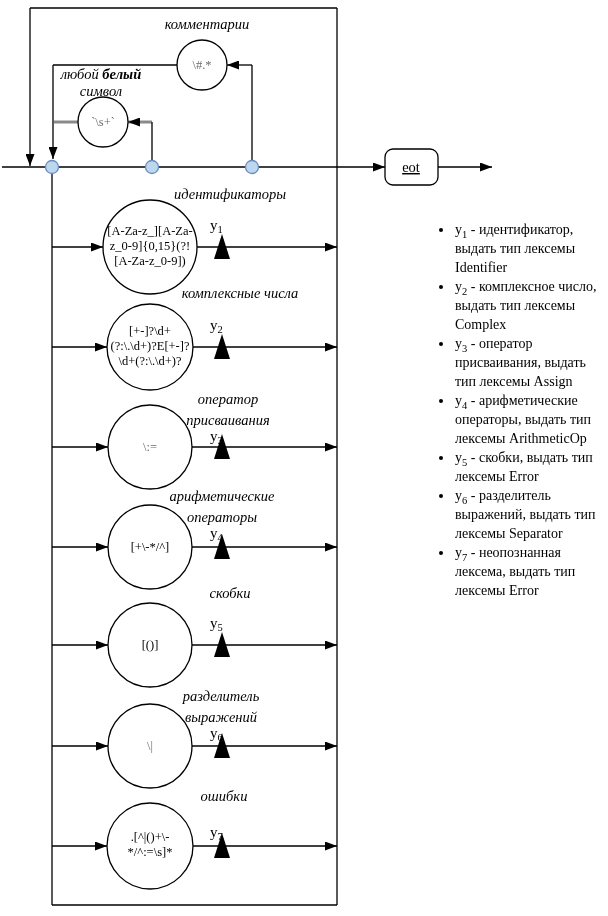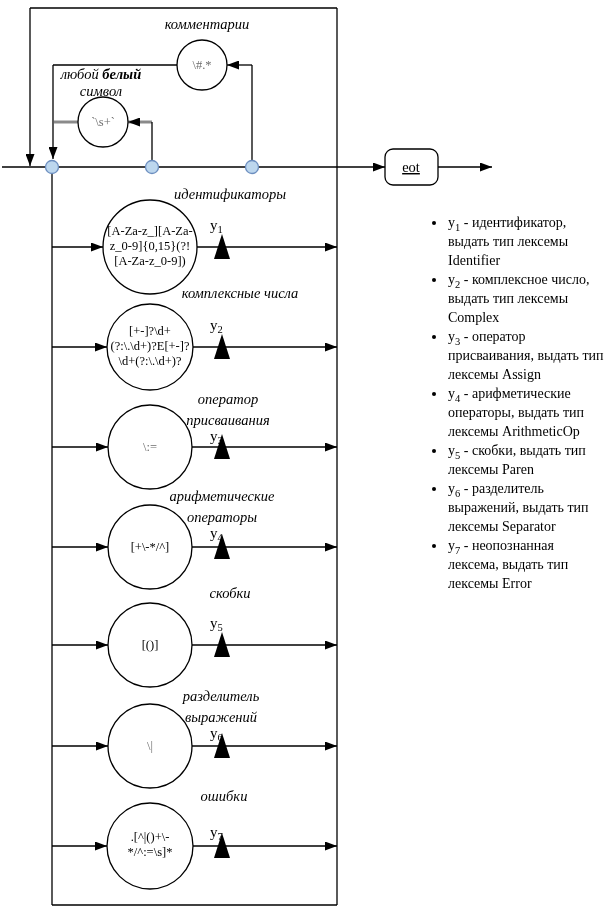--- a/index.html
+++ b/index.html
@@ -14,21 +14,21 @@
   .rxg{fill:#6e6e6e;}
   .lbl{font-family:"Liberation Serif",serif;font-style:italic;font-size:14.5px;fill:#000;text-anchor:middle;}
   .lblb{font-weight:bold;}
   .ylab{font-family:"Liberation Serif",serif;font-size:15px;fill:#000;}
   .ysub{font-size:10.5px;}
   .eot-t{font-family:"Liberation Serif",serif;font-size:14.5px;fill:#000;text-decoration:underline;text-anchor:middle;}
   .tri{fill:#000;}
   
   .legend{position:absolute;left:433px;top:213px;width:172px;
           font-family:"Liberation Serif",serif;font-size:14px;line-height:19px;color:#000;}
-  .legend ul{margin:0;padding-left:14px;list-style-type:disc;}
+  .legend ul{margin:7px;padding-left:14px;list-style-type:disc;}
   .legend li{margin:0;padding-left:1px;}
   .legend sub{font-size:10.5px;line-height:0;}
 </style>
 </head>
 <body>
 
 <svg id="stage" width="608" height="916" viewBox="0 0 608 916" xmlns="http://www.w3.org/2000/svg">
   <defs>
     <marker id="ah" markerUnits="userSpaceOnUse" markerWidth="12" markerHeight="9" refX="12" refY="4.5" orient="auto">
       <path d="M0,0 L12,4.5 L0,9 Z" fill="#000"></path>
@@ -148,17 +148,17 @@
     <line class="ln" x1="438" y1="167" x2="492" y2="167" marker-end="url(#ah)"></line>
   </g>
 </svg>
 
 <div class="legend">
   <ul>
     <li><span>y</span><sub>1</sub><span> - идентификатор, выдать тип лексемы Identifier</span></li>
     <li><span>y</span><sub>2</sub><span> - комплексное число, выдать тип лексемы Complex</span></li>
     <li><span>y</span><sub>3</sub><span> - оператор присваивания, выдать тип лексемы Assign</span></li>
     <li><span>y</span><sub>4</sub><span> - арифметические операторы, выдать тип лексемы ArithmeticOp</span></li>
-    <li><span>y</span><sub>5</sub><span> - скобки, выдать тип лексемы Paren</span></li>
+    <li><span>y</span><sub>5</sub><span> - скобки, выдать тип лексемы Error</span></li>
     <li><span>y</span><sub>6</sub><span> - разделитель выражений, выдать тип лексемы Separator</span></li>
     <li><span>y</span><sub>7</sub><span> - неопознанная лексема, выдать тип лексемы Error</span></li>
   </ul>
 </div>
 
 </body></html>

